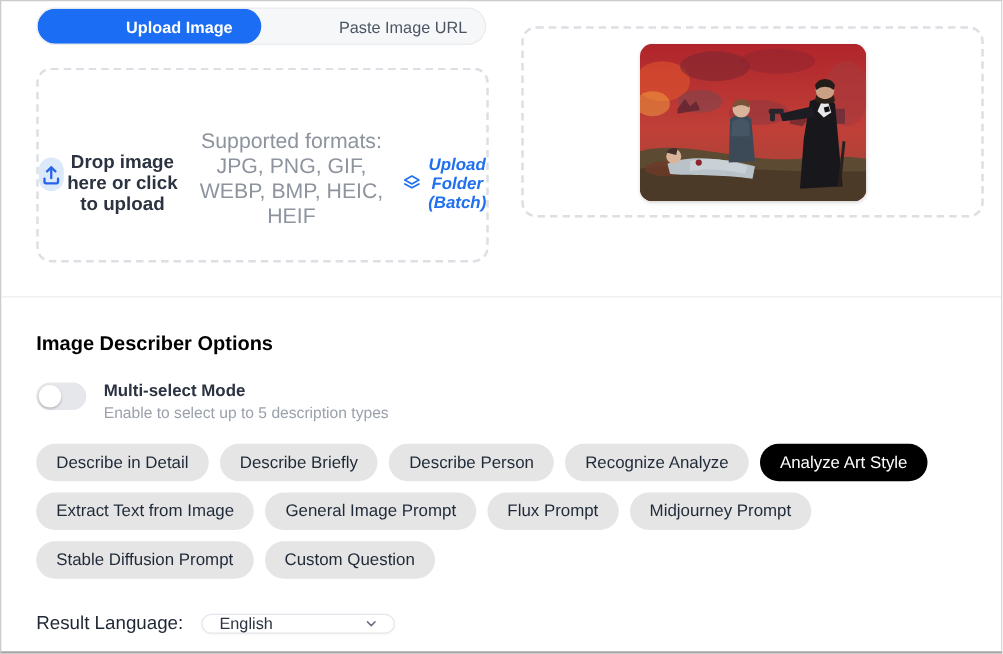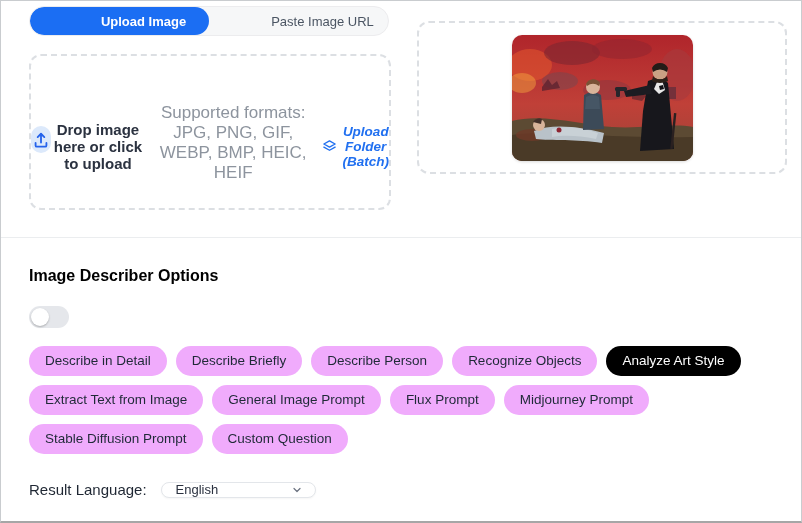--- a/index.html
+++ b/index.html
@@ -73,21 +73,21 @@
   .toggle .knob {
     position:absolute; left:2px; top:2px; width:18px; height:18px;
     border-radius:50%; background:#fff; box-shadow:0 1px 2px rgba(0,0,0,.25);
     transition:left .15s;
   }
   .toggle-label { font-size:13.5px; font-weight:bold; color:#2b3240; }
   .toggle-desc { margin-top:3px; font-size:12.5px; color:#9aa1ab; }
 
   .chips { margin-top:18px; display:flex; flex-wrap:wrap; gap:9px; max-width:744px; }
   .chip {
-    padding:8px 16px; background:#f0abfc; border:none; border-radius:9999px;
+    padding:8px 16px; background:#e5e5e5; border:none; border-radius:9999px;
     font-family:"Liberation Sans", sans-serif; font-size:13.5px; color:#1f2937;
     cursor:pointer; white-space:nowrap; line-height:1;
     height:30px; display:inline-flex; align-items:center;
   }
   .chip.active { background:#000000; color:#fff; }
 
   .lang-row { margin-top:27px; display:flex; align-items:center; gap:14px; }
   .lang-label { font-size:15px; font-weight:normal; color:#1f2733; }
   .lang-select {
     width:155px; height:16px; background:#fff;
@@ -193,27 +193,31 @@
 
   <hr class="divider">
 
   <div class="options">
     <div class="options-heading">Image Describer Options</div>
 
     <div class="toggle-row">
       <div class="toggle">
         <div class="knob"></div>
       </div>
+      <div>
+        <div class="toggle-label">Multi-select Mode</div>
+        <div class="toggle-desc">Enable to select up to 5 description types</div>
+      </div>
     </div>
 
     <div class="chips">
       <button class="chip">Describe in Detail</button>
       <button class="chip">Describe Briefly</button>
       <button class="chip">Describe Person</button>
-      <button class="chip">Recognize Objects</button>
+      <button class="chip">Recognize Analyze</button>
       <button class="chip active">Analyze Art Style</button>
       <button class="chip">Extract Text from Image</button>
       <button class="chip">General Image Prompt</button>
       <button class="chip">Flux Prompt</button>
       <button class="chip">Midjourney Prompt</button>
       <button class="chip">Stable Diffusion Prompt</button>
       <button class="chip">Custom Question</button>
     </div>
 
     <div class="lang-row">

